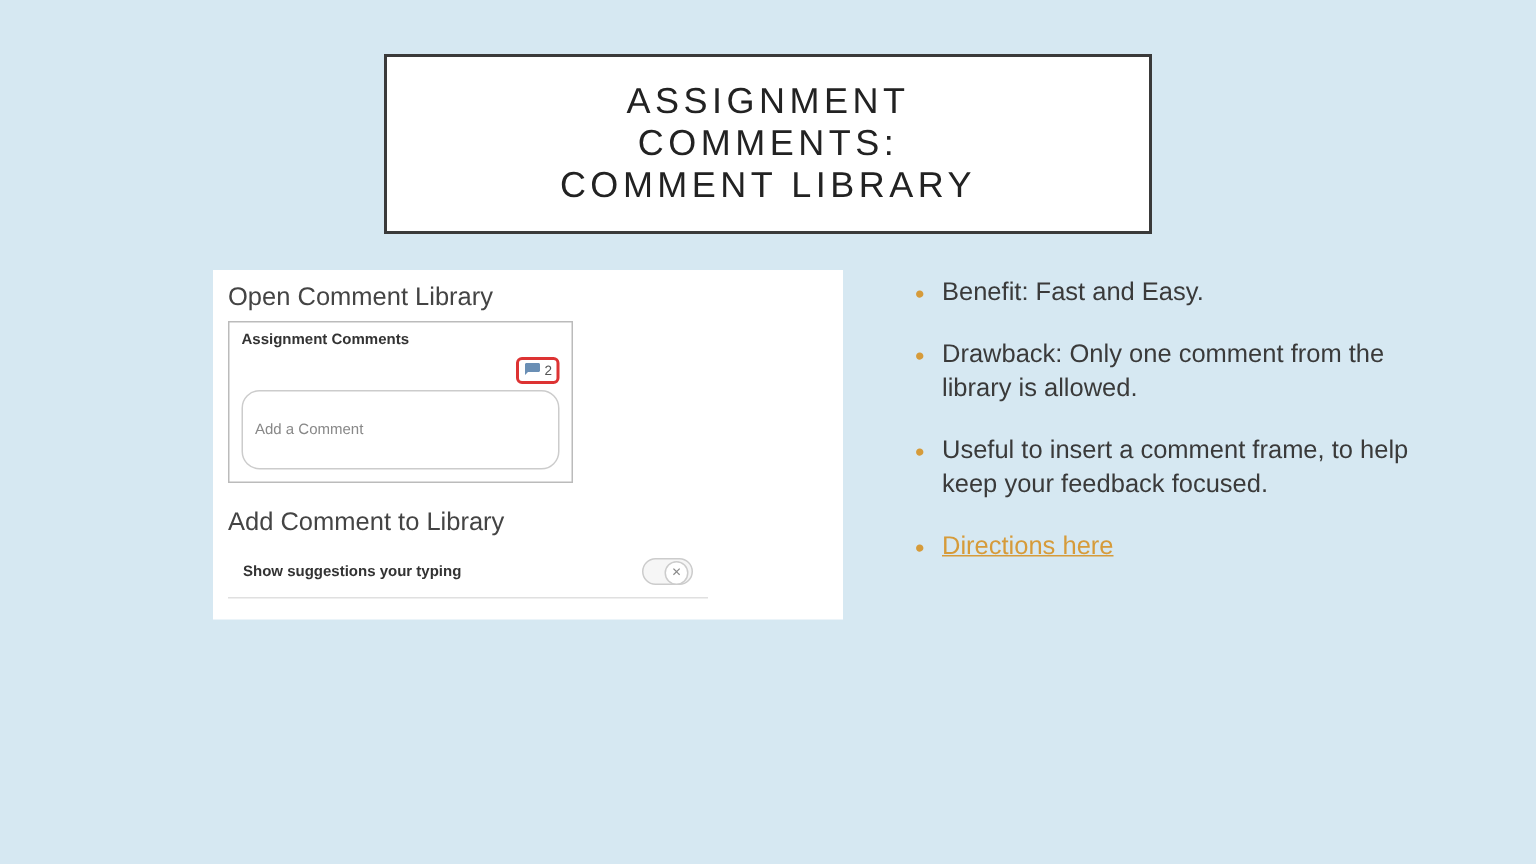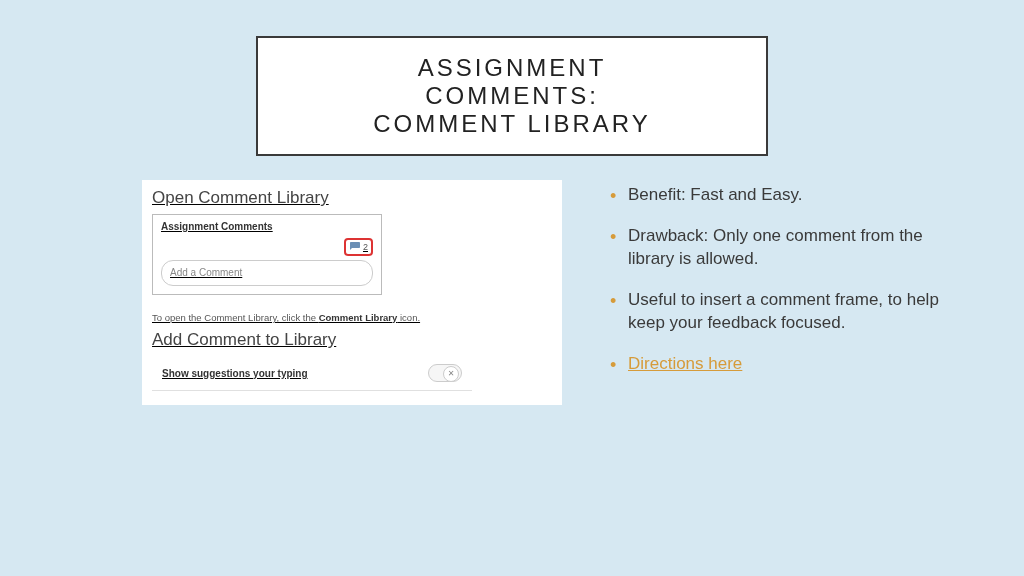--- a/index.html
+++ b/index.html
@@ -27,21 +27,20 @@
   color: #222;
   font-weight: 400;
 }
 .panel {
   position: absolute;
   top: 180px;
   left: 142px;
   width: 420px;
   background: #ffffff;
   padding: 6px 10px 14px 10px;
-  text-decoration: underline;
 }
 .panel h3 {
   font-size: 17px;
   font-weight: 400;
   color: #444;
   margin: 2px 0 6px 0;
 }
 .comment-box {
   border: 1px solid #bbb;
   width: 230px;
@@ -64,21 +63,21 @@
   padding: 1px 3px;
   display: inline-flex;
   align-items: center;
   gap: 2px;
 }
 .icon-wrap svg { width: 12px; height: 12px; }
 .icon-wrap .cnt { font-size: 9px; color: #555; }
 .add-box {
   border: 1px solid #ccc;
   border-radius: 12px;
-  padding: 6px 8px;
+  padding: 20px 8px;
   font-size: 10px;
   color: #888;
   min-height: 26px;
 }
 .panel p {
   font-size: 9.5px;
   color: #555;
   line-height: 1.4;
   margin-bottom: 6px;
 }
@@ -172,23 +171,20 @@
     <div class="icon-row">
       <div class="icon-wrap">
         <svg viewBox="0 0 24 24">
             <path fill="#6a8fb5" d="M20 2H4c-1.1 0-2 .9-2 2v14l4-4h14c1.1 0 2-.9 2-2V4c0-1.1-.9-2-2-2z"></path>
           </svg>
         <span class="cnt">2</span>
       </div>
     </div>
     <div class="add-box">Add a Comment</div>
   </div>
-  <p>
-    <span>To open the Comment Library, click the </span><strong>Comment Library</strong><span> icon.</span>
-  </p>
   <h3>Add Comment to Library</h3>
   <div class="sugg-row">
     <span class="lbl">Show suggestions your typing</span>
     <div class="toggle"></div>
   </div>
 </div>
 
 <ul class="bullets">
   <li>Benefit: Fast and Easy.</li>
   <li>Drawback: Only one comment from the library is allowed.</li>

